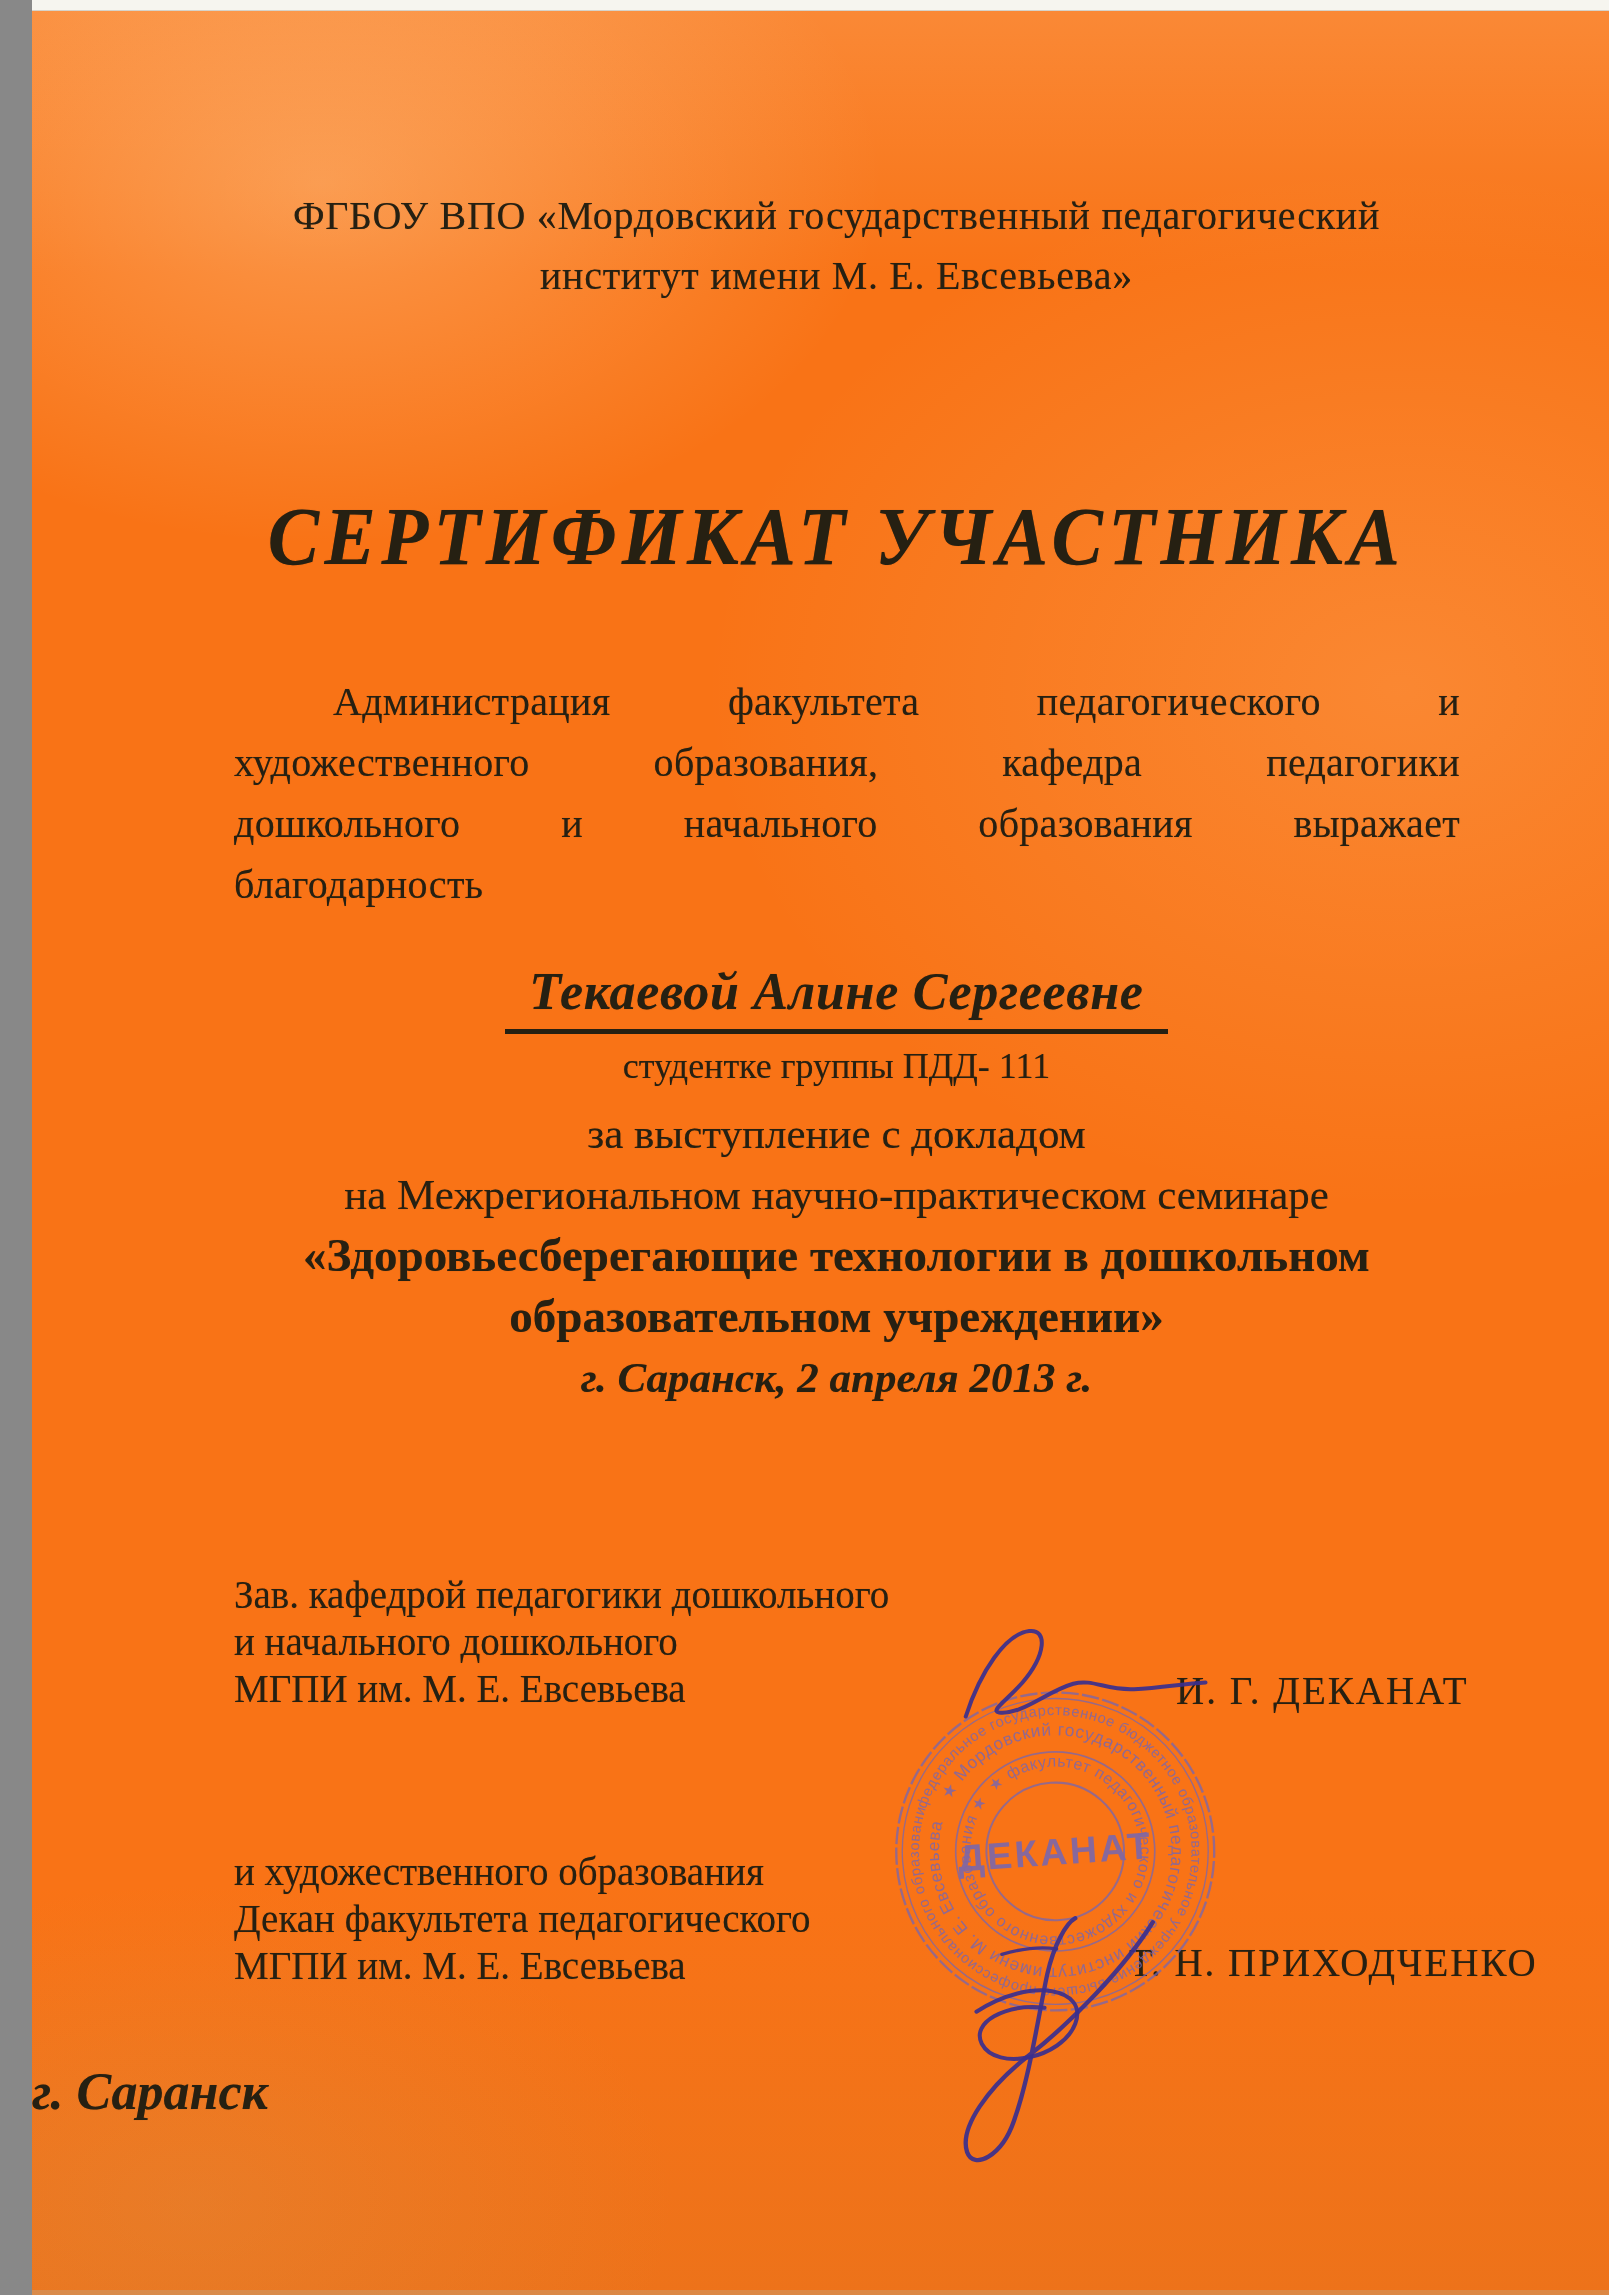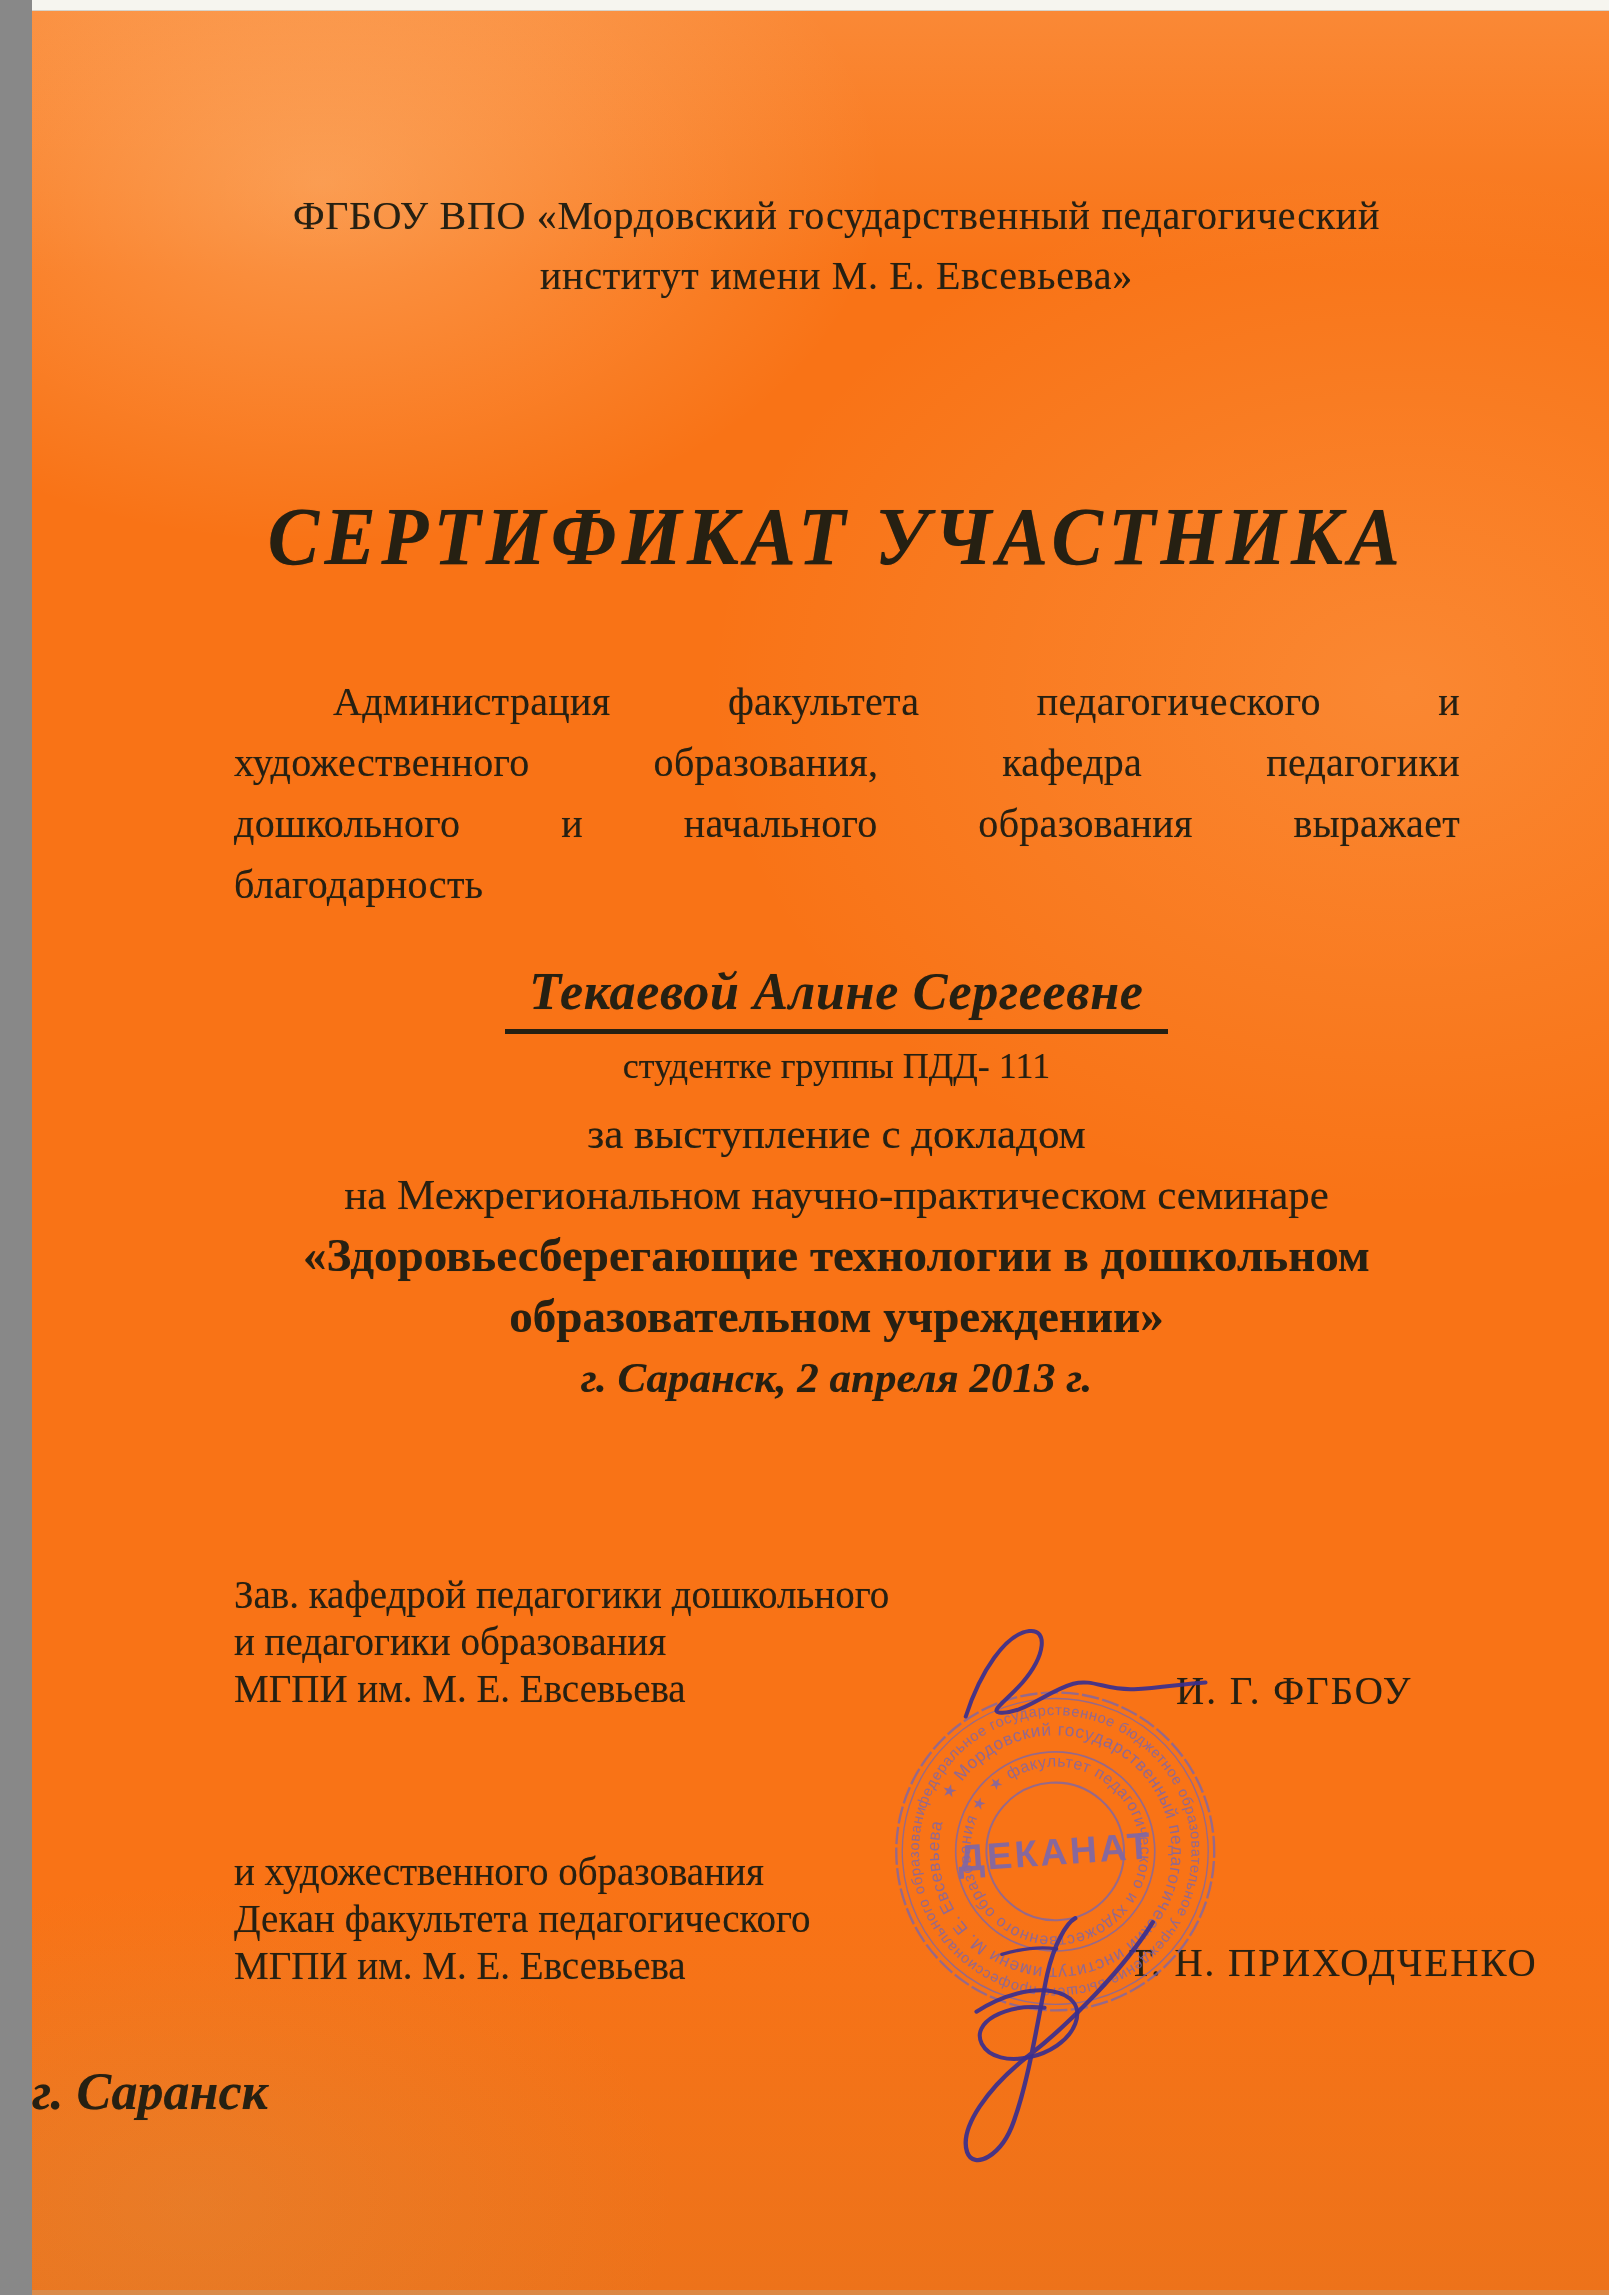--- a/index.html
+++ b/index.html
@@ -107,24 +107,24 @@
   <div class="event txt">
     <div class="l ev-reg">за выступление с докладом</div>
     <div class="l ev-reg">на Межрегиональном научно-практическом семинаре</div>
     <div class="l ev-bold">«Здоровьесберегающие технологии в дошкольном</div>
     <div class="l ev-bold">образовательном учреждении»</div>
     <div class="l ev-date">г. Саранск, 2 апреля 2013 г.</div>
   </div>
 
   <div class="sig-block first txt">
     <div>Зав. кафедрой педагогики дошкольного</div>
-    <div>и педагогики образования</div>
+    <div>и начального дошкольного</div>
     <div>МГПИ им. М. Е. Евсевьева</div>
   </div>
-  <div class="sig-name first txt">И. Г. ФГБОУ</div>
+  <div class="sig-name first txt">И. Г. ДЕКАНАТ</div>
 
   <div class="sig-block second txt">
     <div>и художественного образования</div>
     <div>Декан факультета педагогического</div>
     <div>МГПИ им. М. Е. Евсевьева</div>
   </div>
   <div class="sig-name second txt">Т. Н. ПРИХОДЧЕНКО</div>
 
   <div class="city txt">г. Саранск</div>
 

